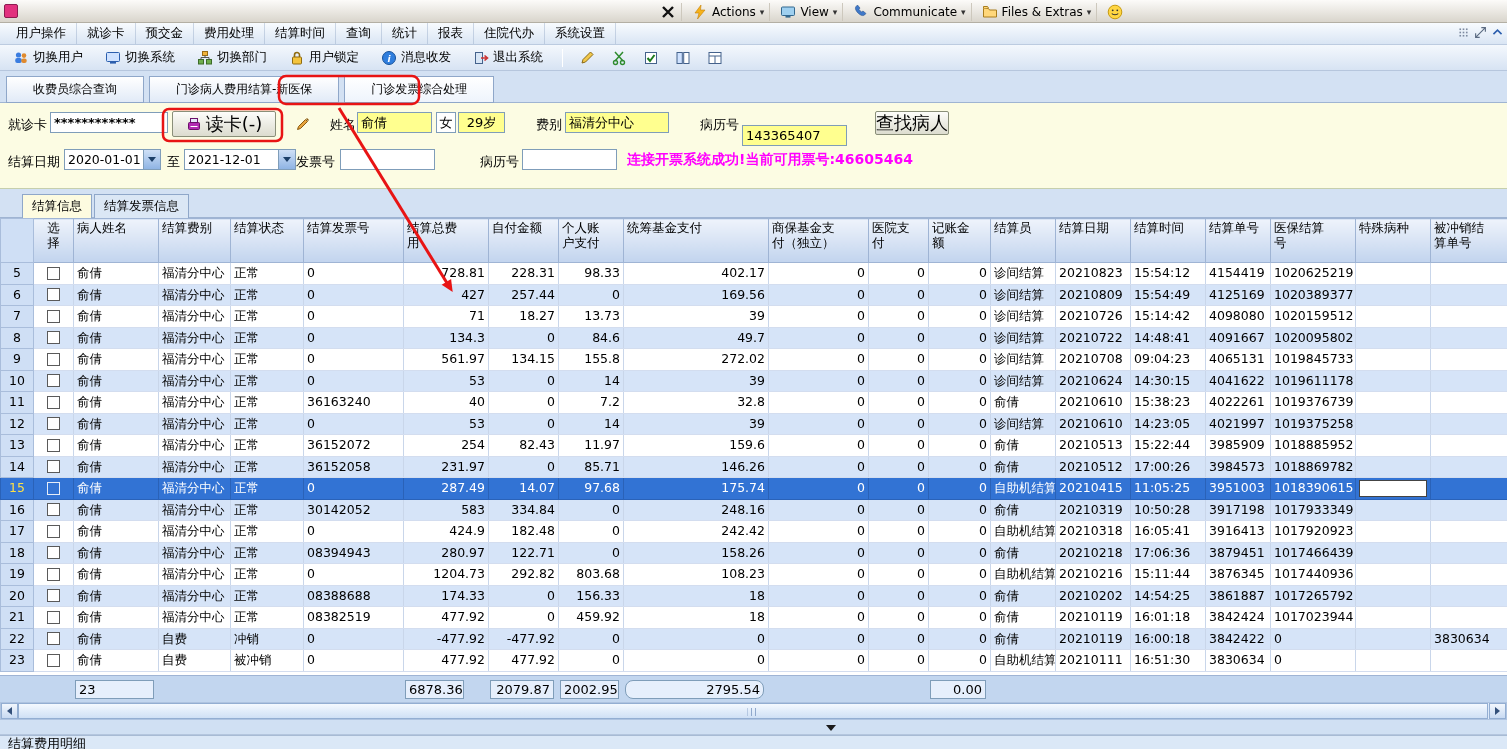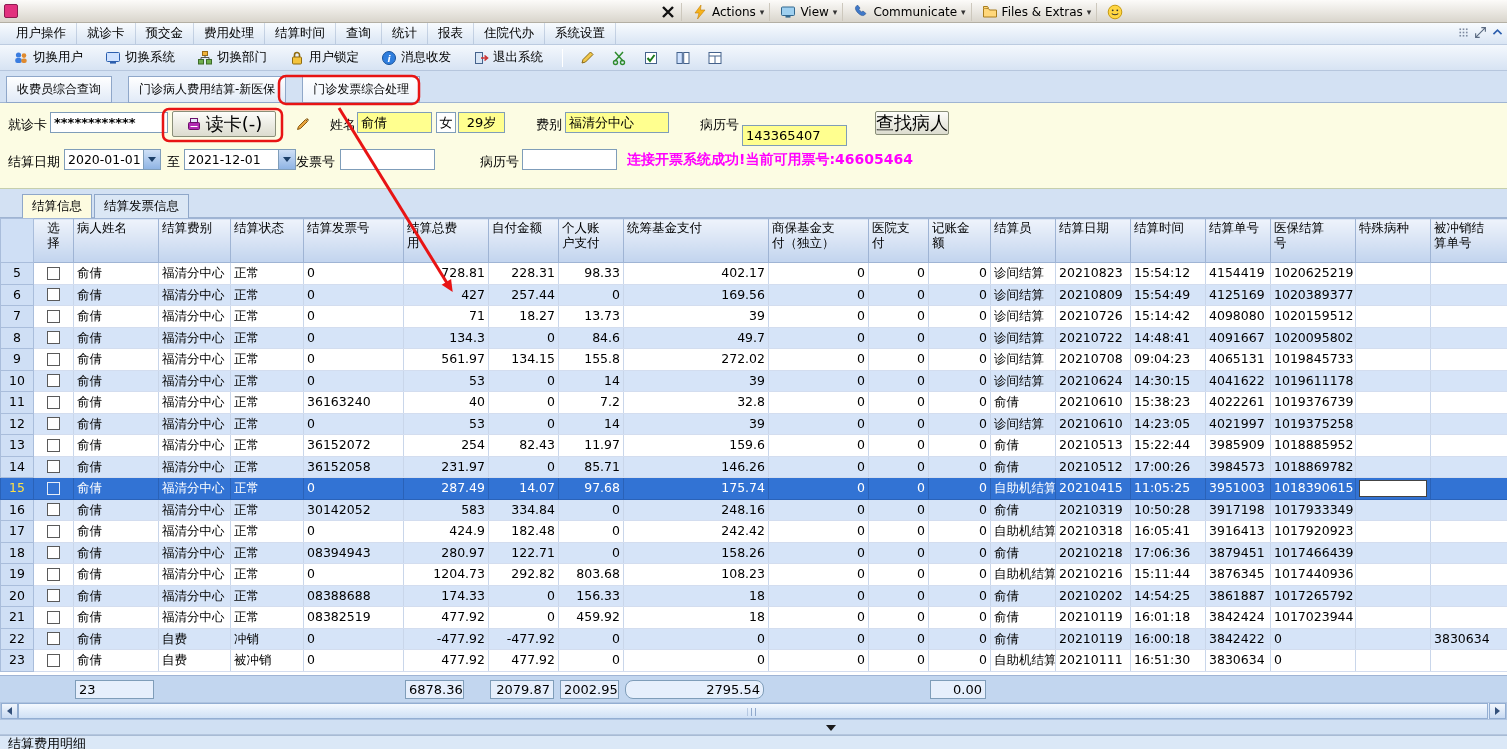--- a/index.html
+++ b/index.html
@@ -26,21 +26,21 @@
   .corner-tools{position:absolute;right:3px;top:24px;display:flex;gap:4px;align-items:center;}
 
   
   .toolbar{top:45px;height:26px;background:linear-gradient(#f4f8fd,#d7e3f3);border-bottom:1px solid #b6c6dd;display:flex;align-items:center;padding-left:6px;gap:8px;}
   .tool-btn{display:inline-flex;align-items:center;gap:4px;font-size:12.5px;padding:2px 6px;border:1px solid transparent;cursor:default;}
   .tool-btn.icon-only{padding:2px 3px;}
   .tool-sep{width:1px;height:18px;background:#aebfd8;margin:0 4px;border-right:1px solid #fff;}
 
   
   .tabstrip{top:71px;height:32px;background:#d3e1f3;border-bottom:1px solid #9fb4d2;padding:5px 0 0 6px;}
-  .mtab{display:inline-block;font-size:12px;padding:4px 10px;margin-right:16px;border:1px solid #8fa7c9;
+  .mtab{display:inline-block;font-size:12px;padding:4px 26px;margin-right:5px;border:1px solid #8fa7c9;
     background:linear-gradient(#ffffff,#e1eaf7);cursor:default;white-space:nowrap;}
   .mtab.active{background:linear-gradient(#ffffff,#eef4fc);}
 
   
   .formarea{top:103px;height:86px;background:#fcfce3;border-bottom:1px solid #c6cfad;}
   .flabel{position:absolute;font-size:13px;white-space:nowrap;}
   .tbox{position:absolute;border:1px solid #7f9db9;background:#fff;font-size:13px;padding:1px 3px;font-family:inherit;}
   .tbox.yellow{background:var(--input-yellow,#ffff8f);}
   .btn3d{position:absolute;display:inline-flex;align-items:center;justify-content:center;gap:4px;
     background:linear-gradient(#fdfdfa,#dcdccf);border:1px solid #8a8f79;border-radius:2px;font-size:18px;cursor:default;}

